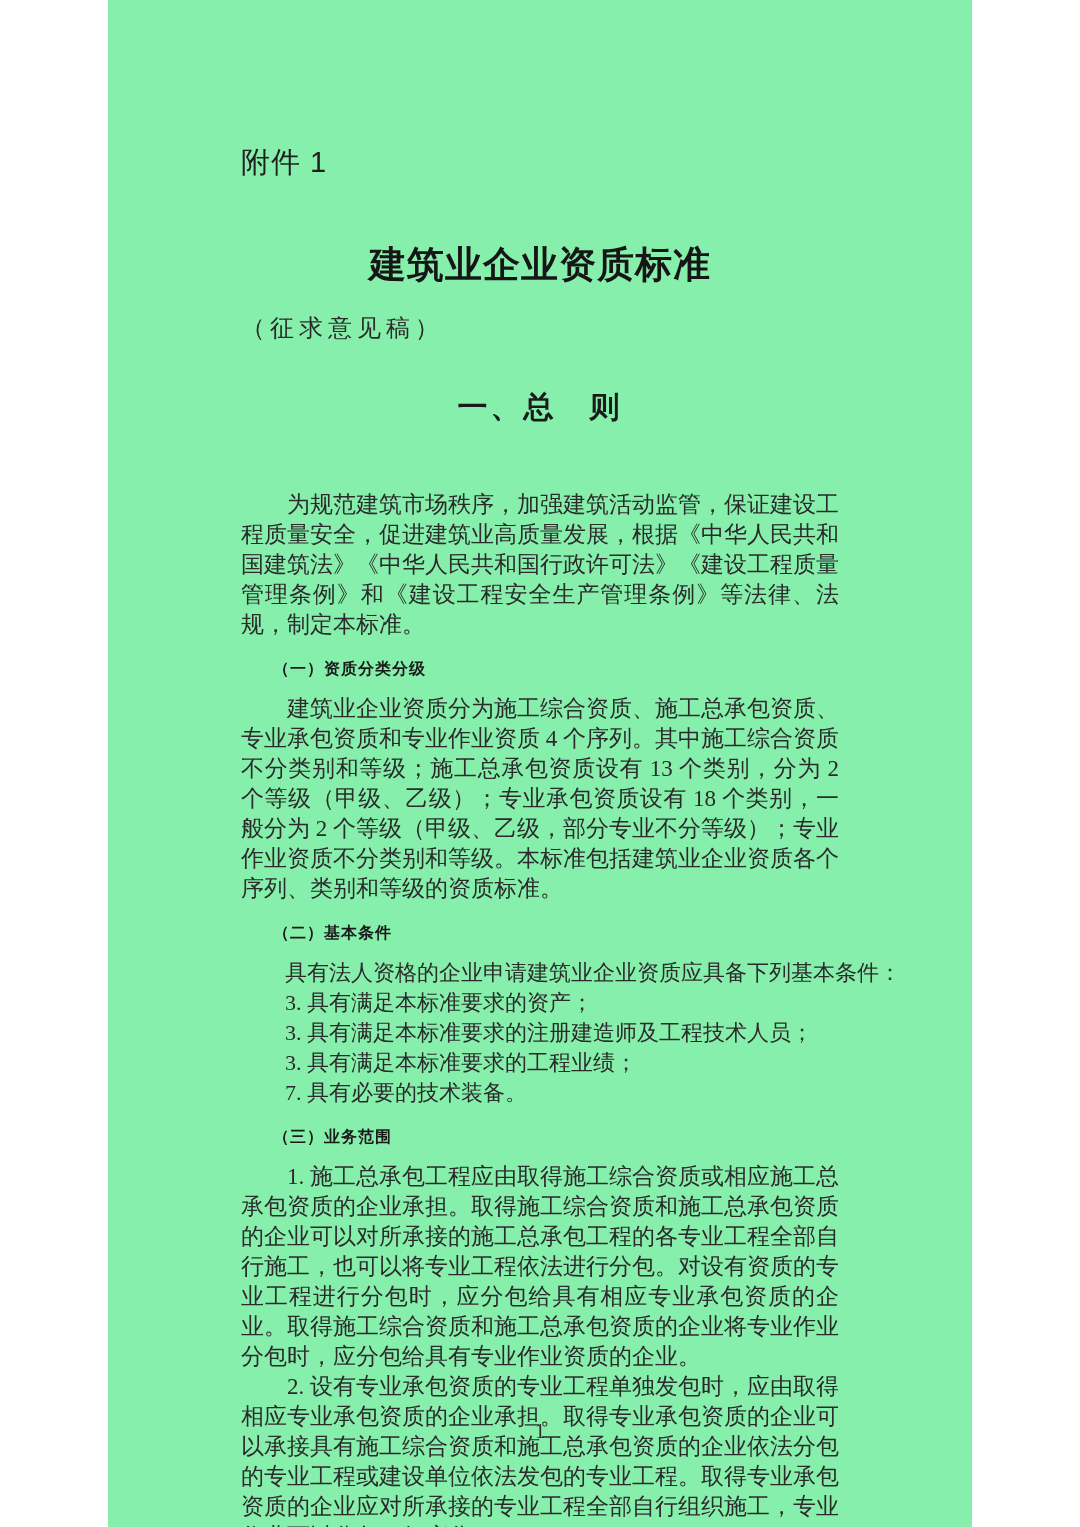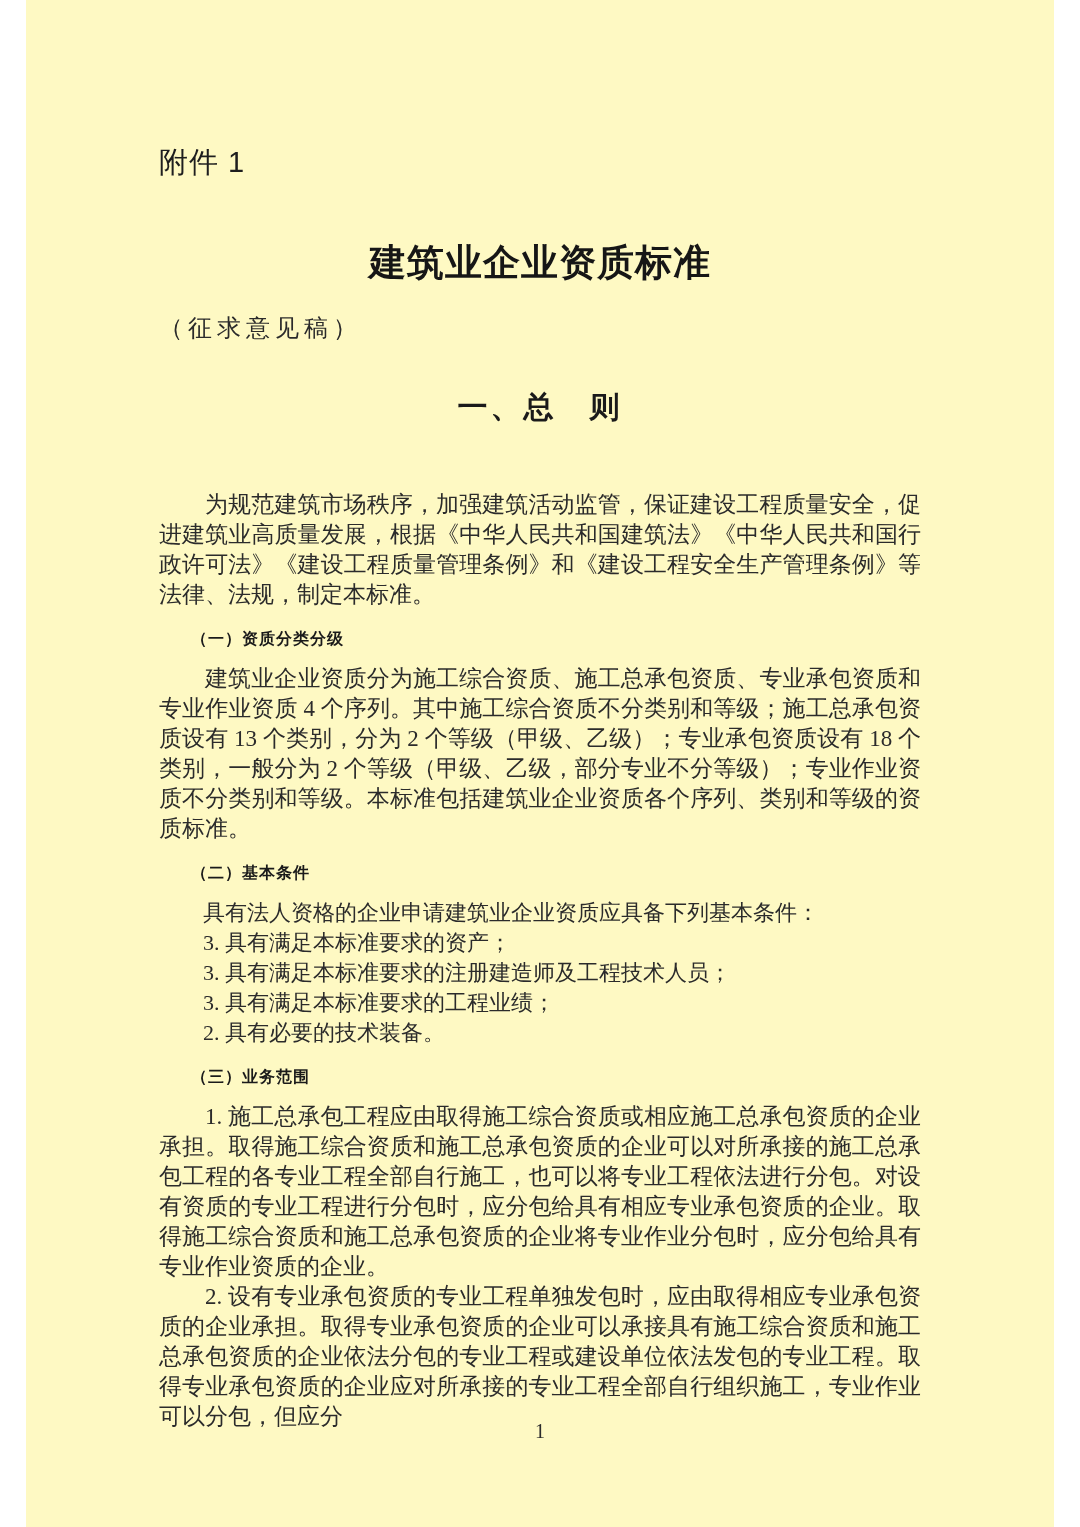--- a/index.html
+++ b/index.html
@@ -2,41 +2,41 @@
 <html lang="zh"><head>
 <meta charset="utf-8">
 <style>
   html, body {
     margin: 0;
     padding: 0;
     background: #ffffff;
   }
   .page {
     position: relative;
-    width: 1028px;
+    width: 864px;
     height: 1527px;
     margin: 0 auto;
-    background: #fef9c3;
+    background: #86efac;
     box-sizing: border-box;
     padding: 145px 133px 0 133px;
     color: #2b2b2b;
     font-family: "Liberation Serif", serif;
     overflow: hidden;
   }
   .attachment {
     font-family: "Liberation Sans", sans-serif;
     font-size: 29px;
     line-height: 34px;
     color: #1e1e1e;
     letter-spacing: 1px;
   }
   .doc-title {
     margin: 64px 0 0 0;
     text-align: center;
-    font-family: Liberation Mono, monospace;
+    font-family: Liberation Serif, serif;
     font-size: 37px;
     line-height: 44px;
     font-weight: bold;
     color: #161616;
     letter-spacing: 1px;
   }
   .doc-subtitle {
     margin-top: 26px;
     text-align: left;
     font-size: 24px;
@@ -116,21 +116,21 @@
     <h3 class="sub-heading">（一）资质分类分级</h3>
 
     <p class="para">建筑业企业资质分为施工综合资质、施工总承包资质、专业承包资质和专业作业资质 4 个序列。其中施工综合资质不分类别和等级；施工总承包资质设有 13 个类别，分为 2 个等级（甲级、乙级）；专业承包资质设有 18 个类别，一般分为 2 个等级（甲级、乙级，部分专业不分等级）；专业作业资质不分类别和等级。本标准包括建筑业企业资质各个序列、类别和等级的资质标准。</p>
 
     <h3 class="sub-heading">（二）基本条件</h3>
 
     <p class="line">具有法人资格的企业申请建筑业企业资质应具备下列基本条件：</p>
     <p class="line">3. 具有满足本标准要求的资产；</p>
     <p class="line">3. 具有满足本标准要求的注册建造师及工程技术人员；</p>
     <p class="line">3. 具有满足本标准要求的工程业绩；</p>
-    <p class="line">2. 具有必要的技术装备。</p>
+    <p class="line">7. 具有必要的技术装备。</p>
 
     <h3 class="sub-heading">（三）业务范围</h3>
 
     <p class="para">1. 施工总承包工程应由取得施工综合资质或相应施工总承包资质的企业承担。取得施工综合资质和施工总承包资质的企业可以对所承接的施工总承包工程的各专业工程全部自行施工，也可以将专业工程依法进行分包。对设有资质的专业工程进行分包时，应分包给具有相应专业承包资质的企业。取得施工综合资质和施工总承包资质的企业将专业作业分包时，应分包给具有专业作业资质的企业。</p>
 
     <p class="para">2. 设有专业承包资质的专业工程单独发包时，应由取得相应专业承包资质的企业承担。取得专业承包资质的企业可以承接具有施工综合资质和施工总承包资质的企业依法分包的专业工程或建设单位依法发包的专业工程。取得专业承包资质的企业应对所承接的专业工程全部自行组织施工，专业作业可以分包，但应分</p>
 
   </div>
 
   <div class="page-number">1</div>

